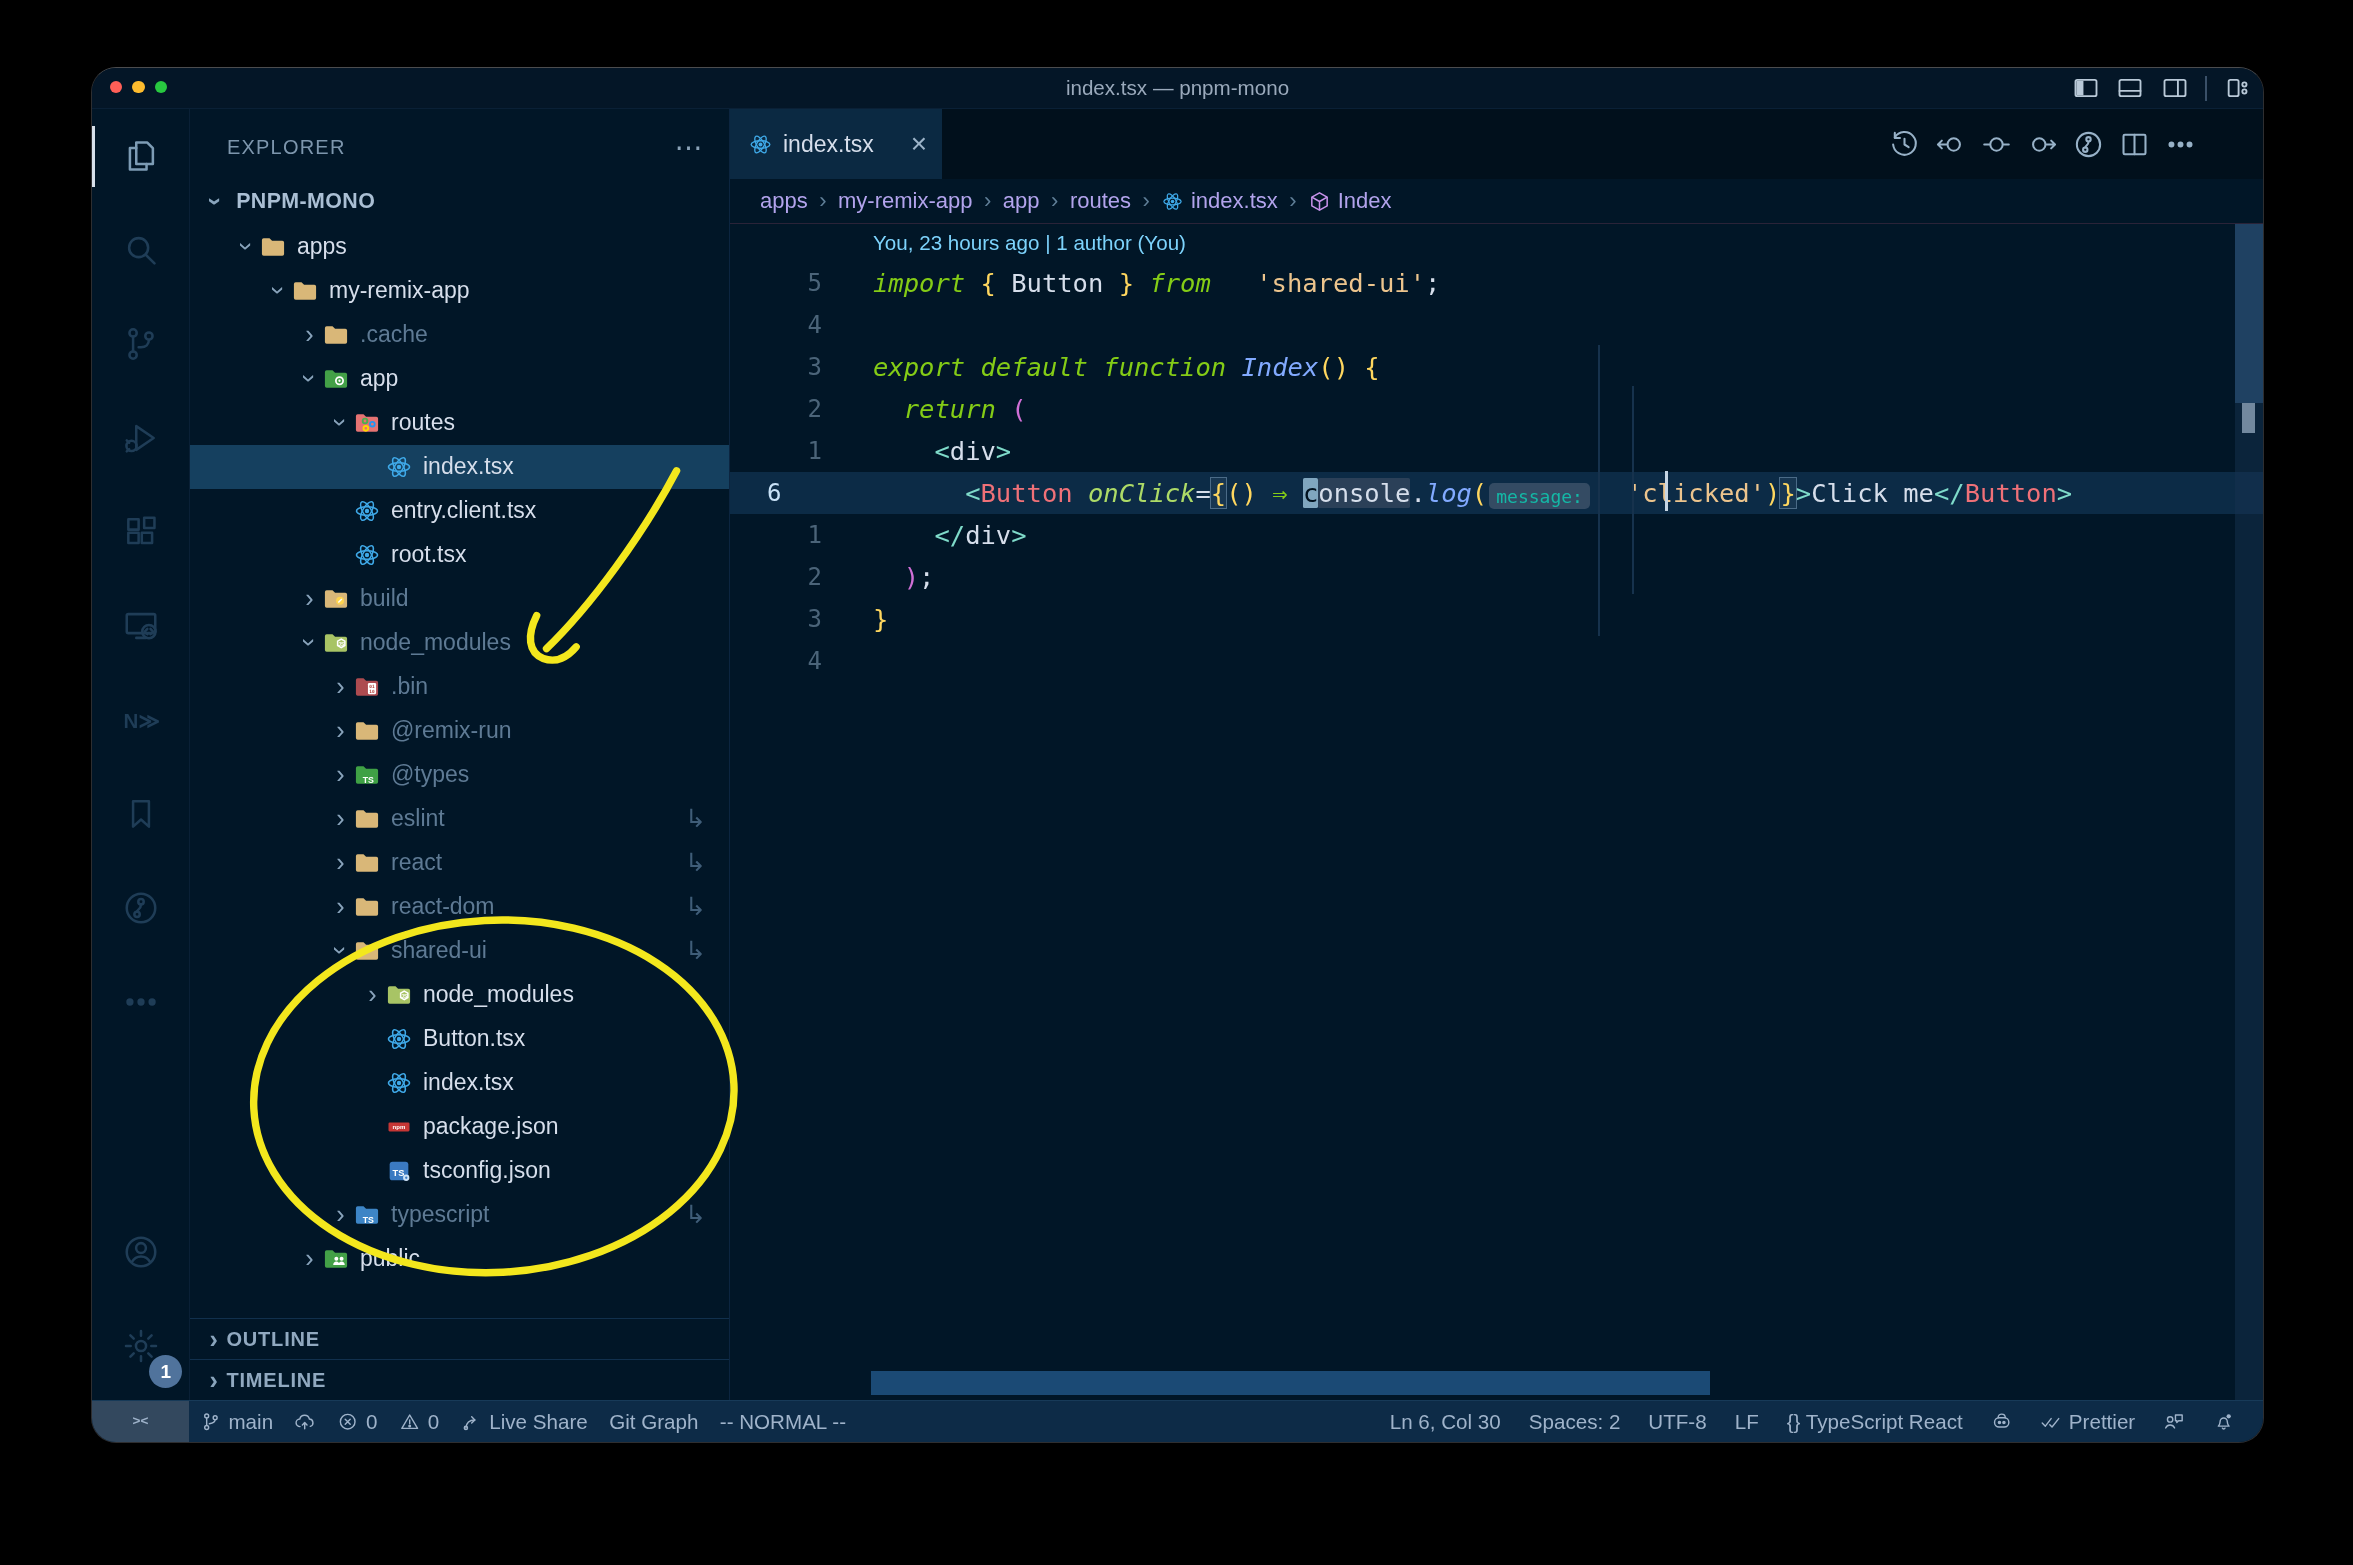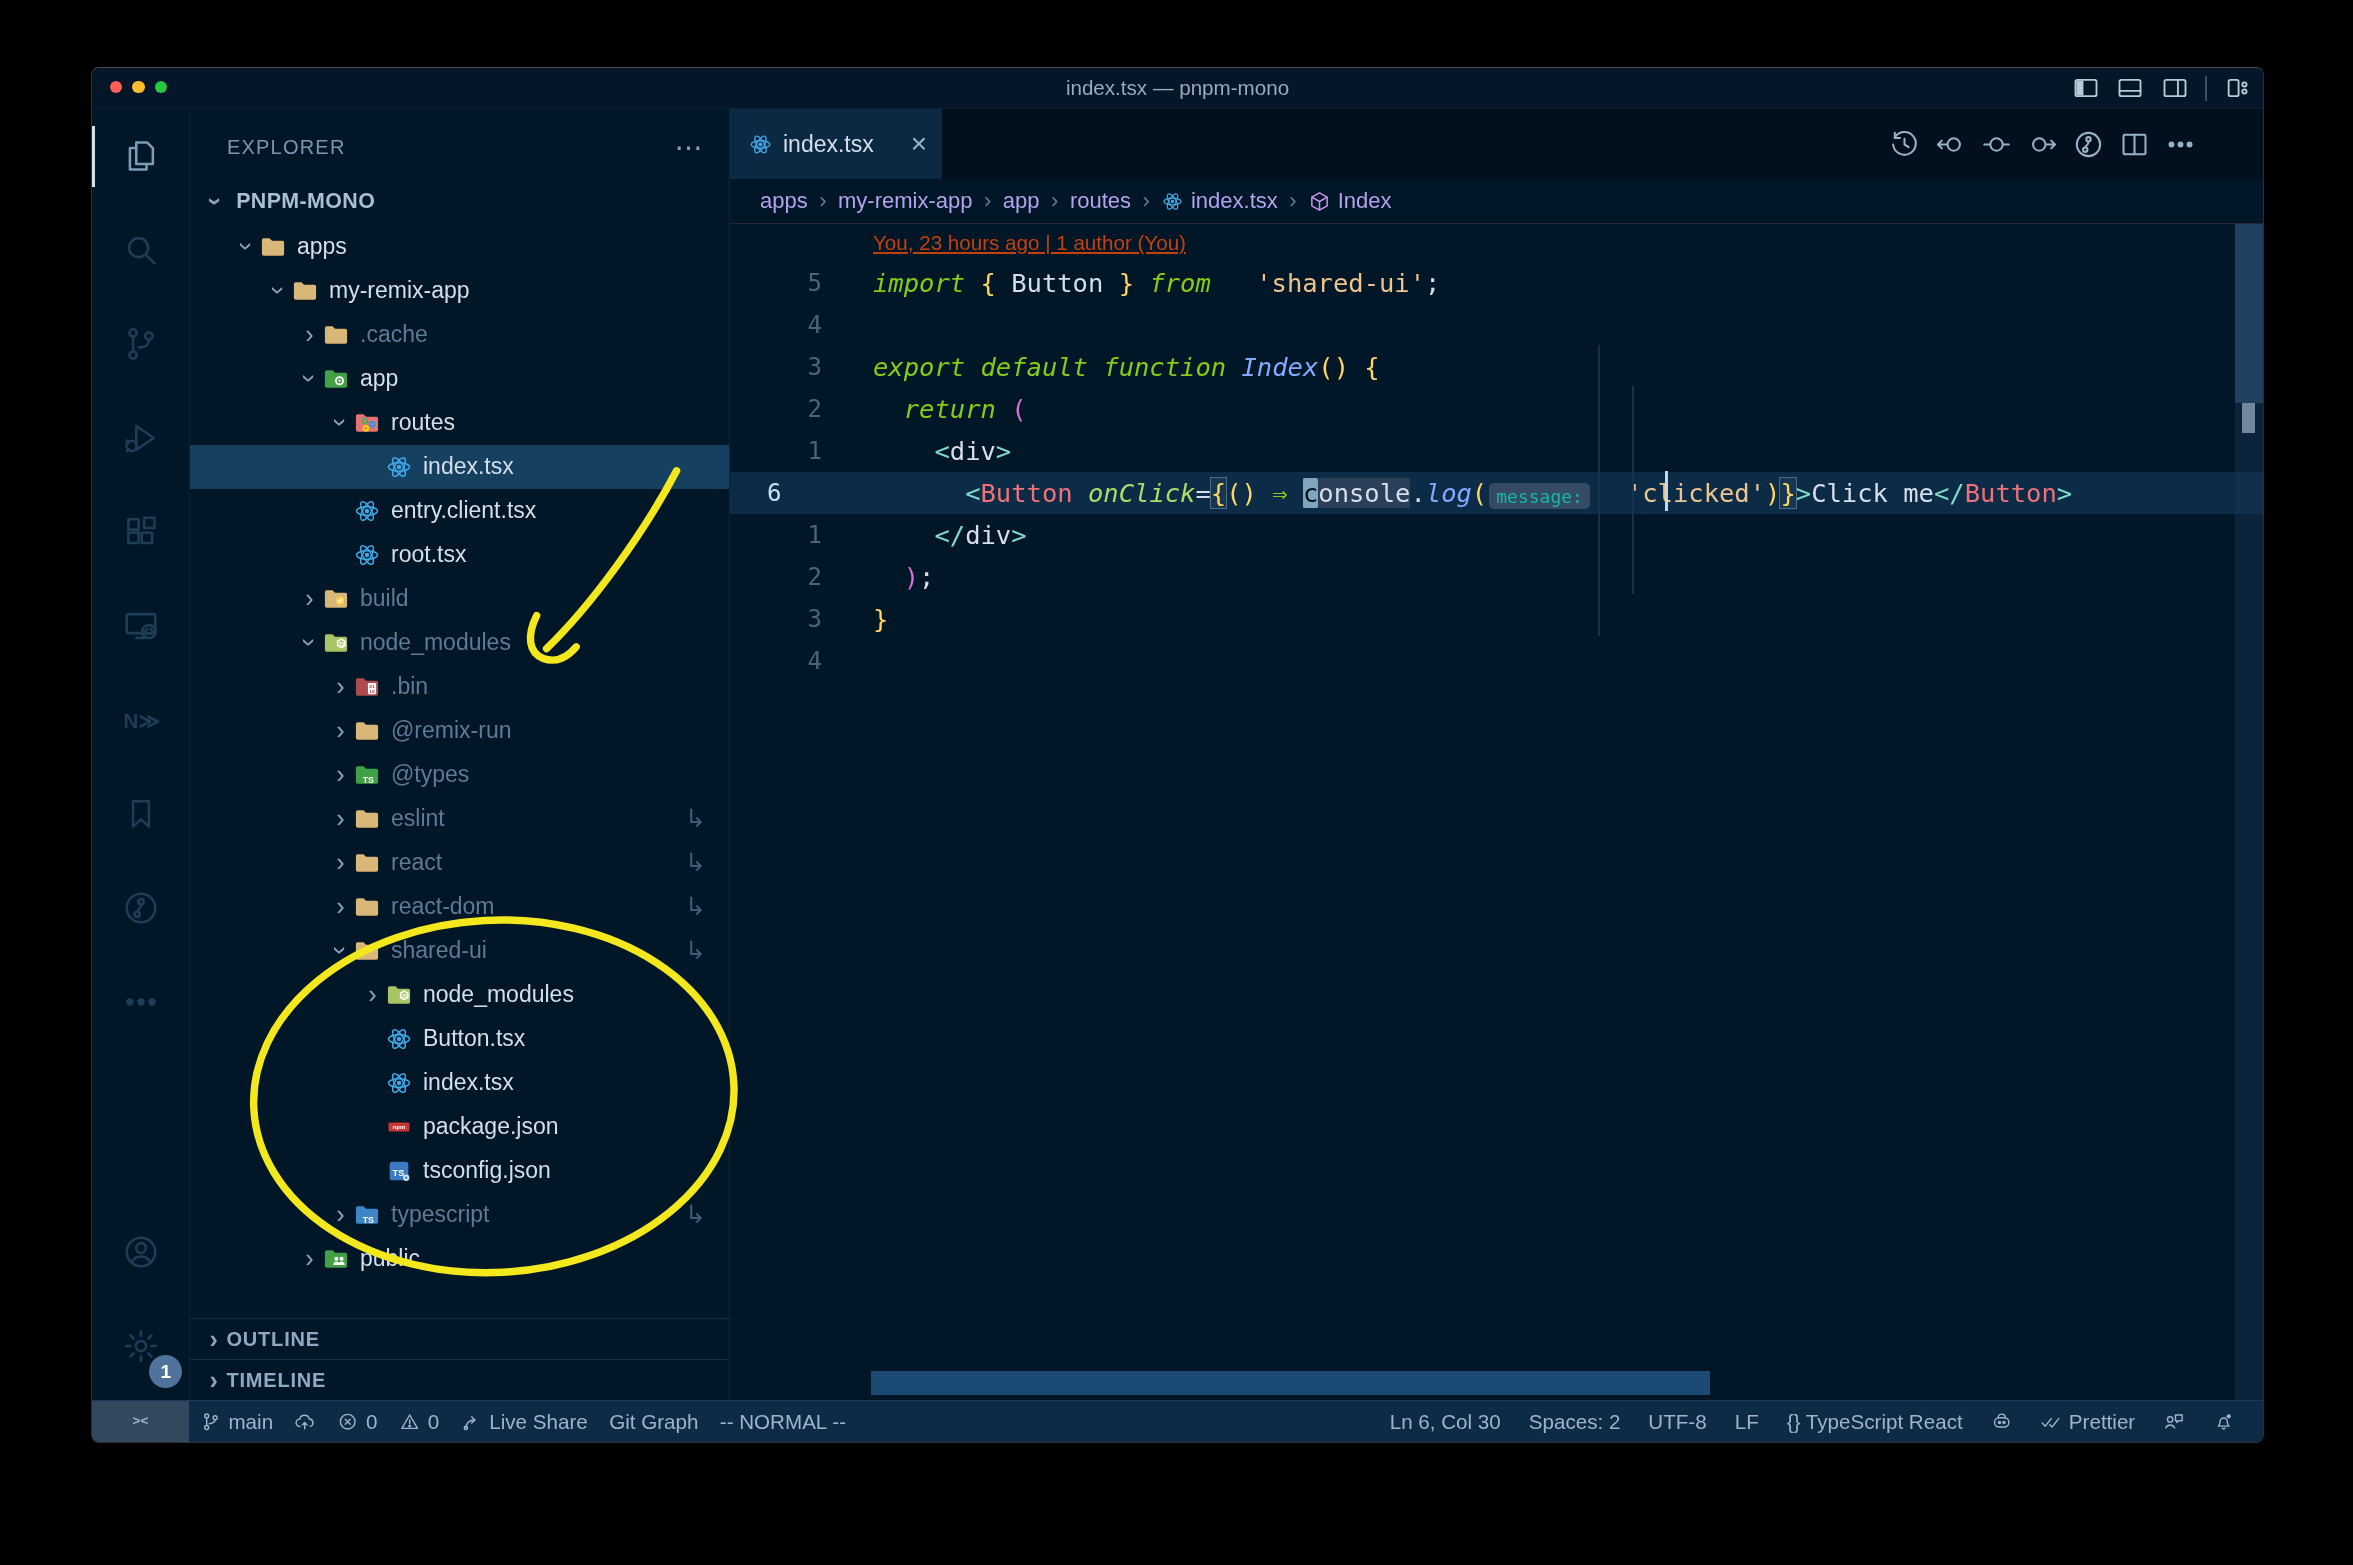--- a/index.html
+++ b/index.html
@@ -1,19 +1,19 @@
 <!DOCTYPE html>
 <html style="font-size:13px"><head>
 <meta charset="utf-8">
 <style>
   html,body{margin:0;padding:0;background:#000;}
   .canvas{position:relative;width:2354px;height:1565px;background:#000;overflow:hidden;
           font-family:"Liberation Sans",sans-serif;-webkit-font-smoothing:antialiased;}
   .window{position:absolute;left:91px;top:67px;width:2173px;height:1376px;background:#011627;
-          border-radius:8px;overflow:hidden;border:0.8px solid #2e2e30;border-top-color:#4c4c4e;
+          border-radius:25px;overflow:hidden;border:0.8px solid #2e2e30;border-top-color:#4c4c4e;
           display:flex;flex-direction:column;box-sizing:border-box;}
   
   .titlebar{position:relative;height:40px;flex:none;background:#041627;border-bottom:0.8px solid #0a2036;}
   .traffic{position:absolute;top:13px;left:18px;display:flex;gap:10px;}
   .light{width:12.3px;height:12.3px;border-radius:50%;}
   .window-title{position:absolute;left:0;right:0;top:0;height:40px;display:flex;align-items:center;justify-content:center;
           color:#9aa9bb;font-size:20.6px;}
   .tb-icons{position:absolute;right:11.5px;top:0;height:40px;display:flex;align-items:center;gap:16.5px;color:#b9c9d8;}
   .tb-icons svg{width:28px;height:28px;display:block;}
   .tb-sep{width:1.6px;height:25px;background:#3a5068;}
@@ -55,22 +55,22 @@
   .tab .tlabel{color:#d6deeb;font-size:23px;}
   .tab .tclose{margin-left:auto;color:#9db4c9;font-size:28px;line-height:1;}
   .ed-toolbar{position:absolute;right:67px;top:0;height:70px;display:flex;align-items:center;gap:15px;color:#97b1c7;}
   .ed-toolbar svg{width:31px;height:31px;display:block;}
   .breadcrumbs{height:44px;flex:none;display:flex;align-items:center;padding-left:30px;gap:11.5px;
                color:#b2a3ec;font-size:22px;border-bottom:1.6px solid rgba(120,60,90,.35);}
   .bc-sep{color:#5f7e97;}
   .breadcrumbs svg{width:23px;height:23px;display:block;}
   .bc-item{display:flex;align-items:center;gap:6.6px;}
   .codearea{flex:1;position:relative;overflow:hidden;font-family:"DejaVu Sans Mono",monospace;}
-  .blame-line{height:38px;display:flex;align-items:center;padding-left:143px;color:#c2410c;
-              font-family:"Liberation Sans",sans-serif;font-size:20.6px;text-decoration:underline;}
+  .blame-line{height:38px;display:flex;align-items:center;padding-left:143px;color:#7dd3fc;
+              font-family:"Liberation Sans",sans-serif;font-size:20.6px;}
   .code-line{height:42px;display:flex;align-items:center;white-space:pre;font-size:25.5px;position:relative;}
   .code-line.current{background:#0c2b46;}
   .gutter{width:143px;flex:none;text-align:right;padding-right:51px;box-sizing:border-box;
           color:#4b6479;font-size:24px;}
   .code-line.current .gutter{text-align:left;padding-left:37px;color:#c9e2f7;}
   .tk-kw{color:#84cc16;font-style:italic;}
   .tk-fn{color:#82aaff;font-style:italic;}
   .tk-attr{color:#addb67;font-style:italic;}
   .tk-tag{color:#7fdbca;}
   .tk-comp{color:#f07178;}

